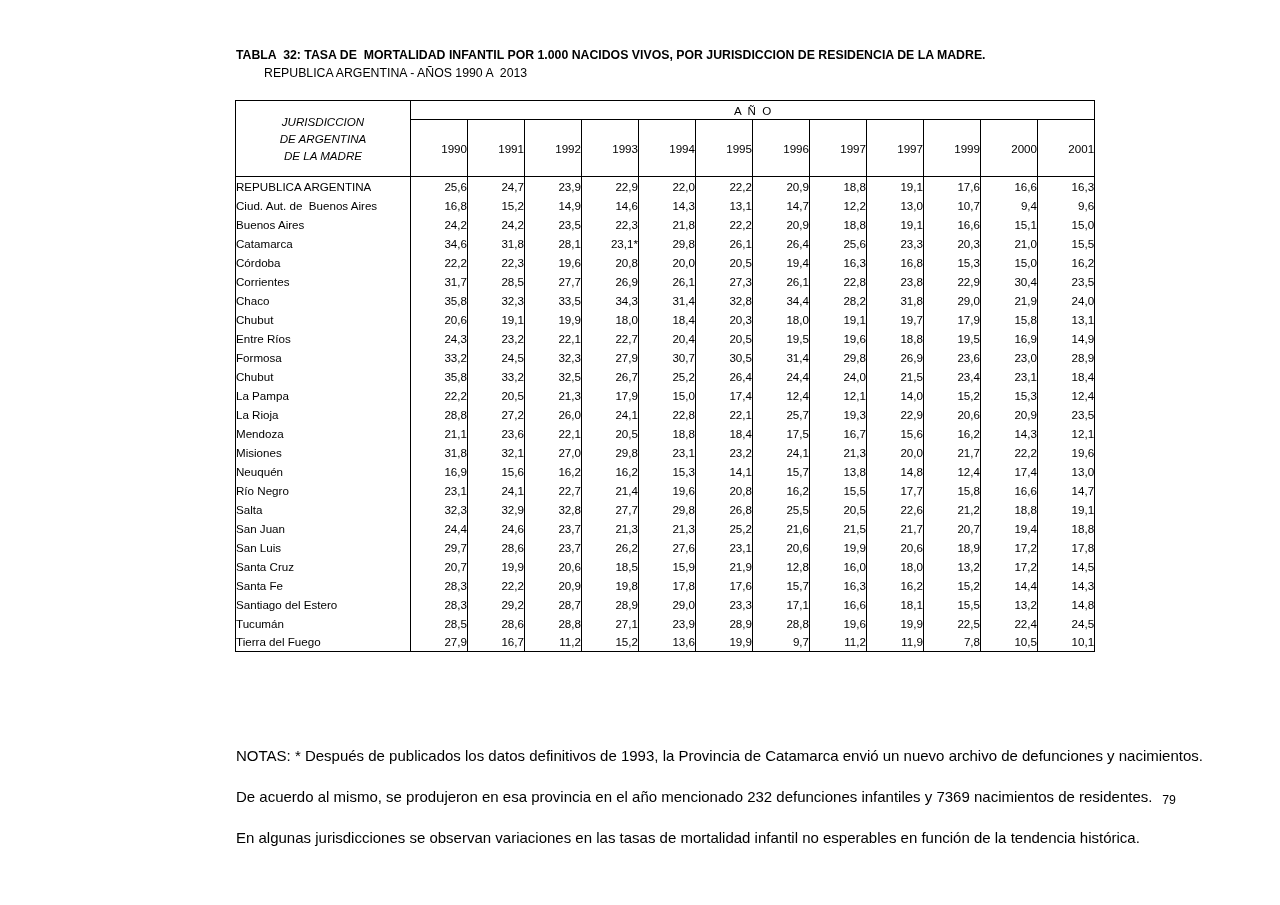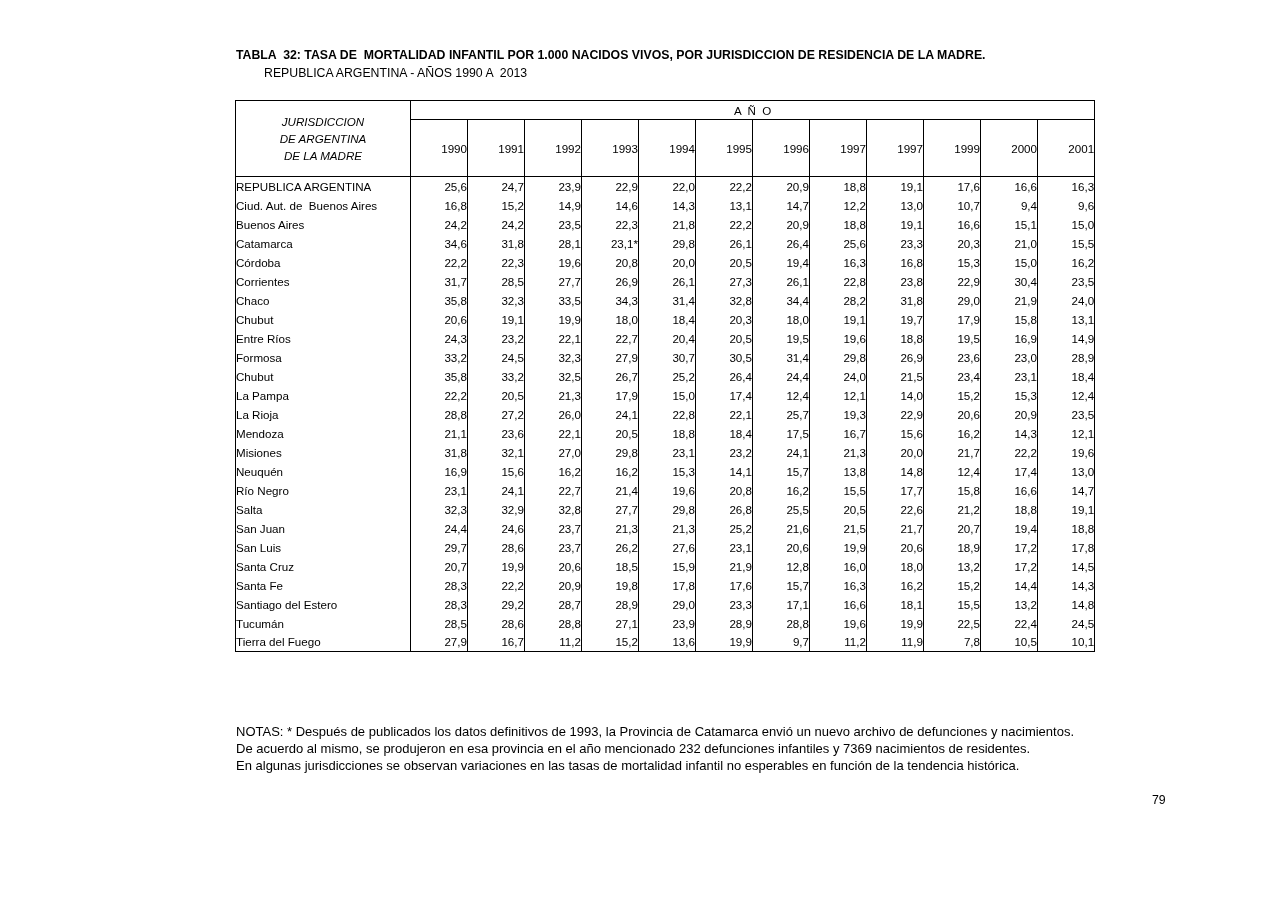--- a/index.html
+++ b/index.html
@@ -47,25 +47,25 @@
     text-align: right; padding-right: 4px;
     border-left: 1px solid #000; border-right: 1px solid #000;
     vertical-align: middle; white-space: pre;
   }
   tbody tr.total th.label { font-weight: bold; padding: 13px 0 18px 3px; }
   tbody tr.total td.num   { font-weight: bold; padding: 13px 4px 18px 0; }
   tbody tr.last th.label  { padding-bottom: 11px; }
   tbody tr.last td.num    { padding-bottom: 11px; }
 
   #notes { position: absolute; left: 236px; top: 723px; }
-  .note-line { font-size: 13px; line-height: 17.2px; white-space: pre; }
+  .note-line { font-size: 15px; line-height: 17.2px; white-space: pre; margin-top: 24px; }
 
   #page-number {
     position: absolute; top: 793px; left: 1152px; width: 34px;
-    text-align: left; font-size: 12.3px;
+    text-align: center; font-size: 12.3px;
   }
 </style>
 </head>
 <body>
 
 <div class="title-line" id="title-line1">TABLA  32: TASA DE  MORTALIDAD INFANTIL POR 1.000 NACIDOS VIVOS, POR JURISDICCION DE RESIDENCIA DE LA MADRE.</div>
 <div class="title-line" id="title-line2">REPUBLICA ARGENTINA - AÑOS 1990 A  2013</div>
 
 <table id="tbl">
   <colgroup id="colgroup">

